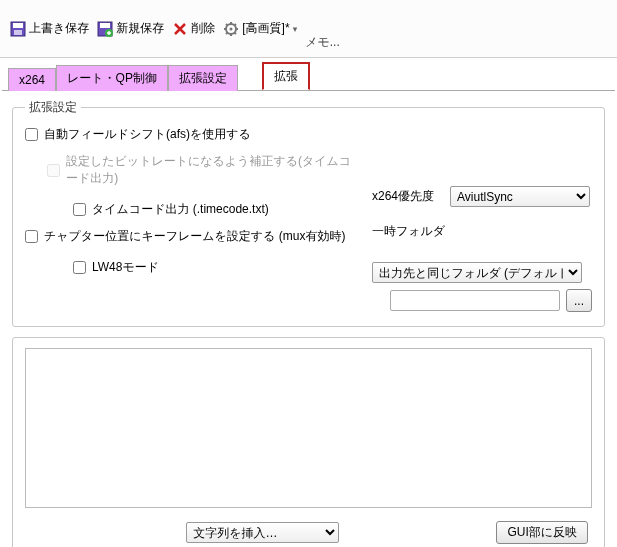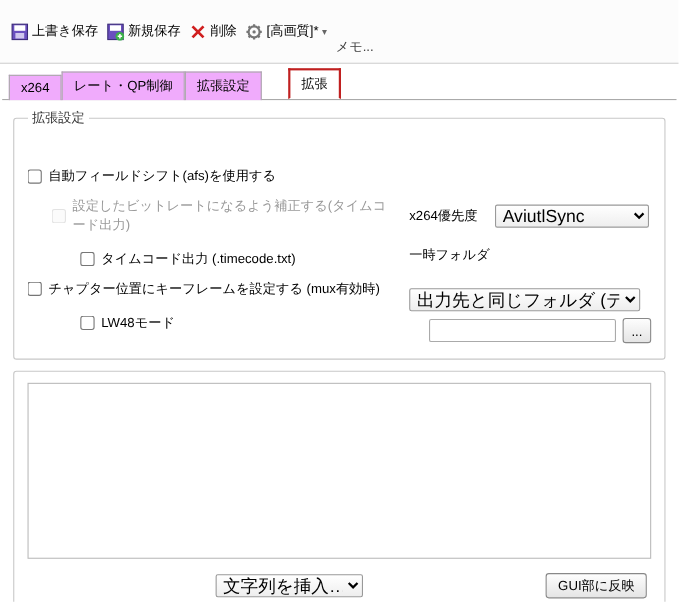--- a/index.html
+++ b/index.html
@@ -61,42 +61,42 @@
       border: 1px solid #c8c8c8;
       border-radius: 3px;
       padding: 10px 12px 14px 12px;
       margin-bottom: 10px;
     }
     legend {
       padding: 0 4px;
       font-size: 12px;
       color: #333;
     }
-    .fs-body { display: flex; gap: 20px; align-items: flex-end; }
+    .fs-body { display: flex; gap: 20px; }
     .col-left { flex: 1; }
     .col-right { width: 220px; padding-top: 60px; }
     .chk-row {
       display: flex;
       align-items: center;
       gap: 6px;
       margin-bottom: 10px;
     }
     .chk-row input[type=checkbox] { width: 13px; height: 13px; }
     .chk-sub { margin-left: 22px; color: #999; }
     .chk-sub input[type=checkbox] { opacity: 0.6; }
     .form-row {
       display: flex;
       align-items: center;
       gap: 8px;
       margin-bottom: 16px;
     }
     .form-row label { width: 70px; }
     select {
       font-family: inherit;
-      font-size: 16px;
+      font-size: 12px;
       padding: 1px 2px;
       height: 21px;
       background: linear-gradient(#fff,#eee);
       border: 1px solid #999;
       border-radius: 2px;
     }
     .sel-wide { width: 140px; }
     .sel-xwide { width: 210px; }
     input[type=text] {
       font-family: inherit;
@@ -130,21 +130,21 @@
       padding: 4px;
     }
     .cmd-footer {
       display: flex;
       justify-content: space-between;
       align-items: center;
       margin-top: 10px;
       padding: 0 4px;
     }
     .cmd-footer .center { flex:1; display:flex; justify-content:center; }
-    .sel-insert { width: 134px; }
+    .sel-insert { width: 153px; }
     .gap-top { margin-top: 14px; padding-left: 48px; }
   </style>
 </head>
 <body>
 
 <div class="toolbar">
   <div class="toolbar-item">
     <span class="tb-icon">
       <svg viewBox="0 0 16 16">
           <rect x="1" y="1" width="14" height="14" fill="#6a4fbf" stroke="#3a2a77"></rect>

